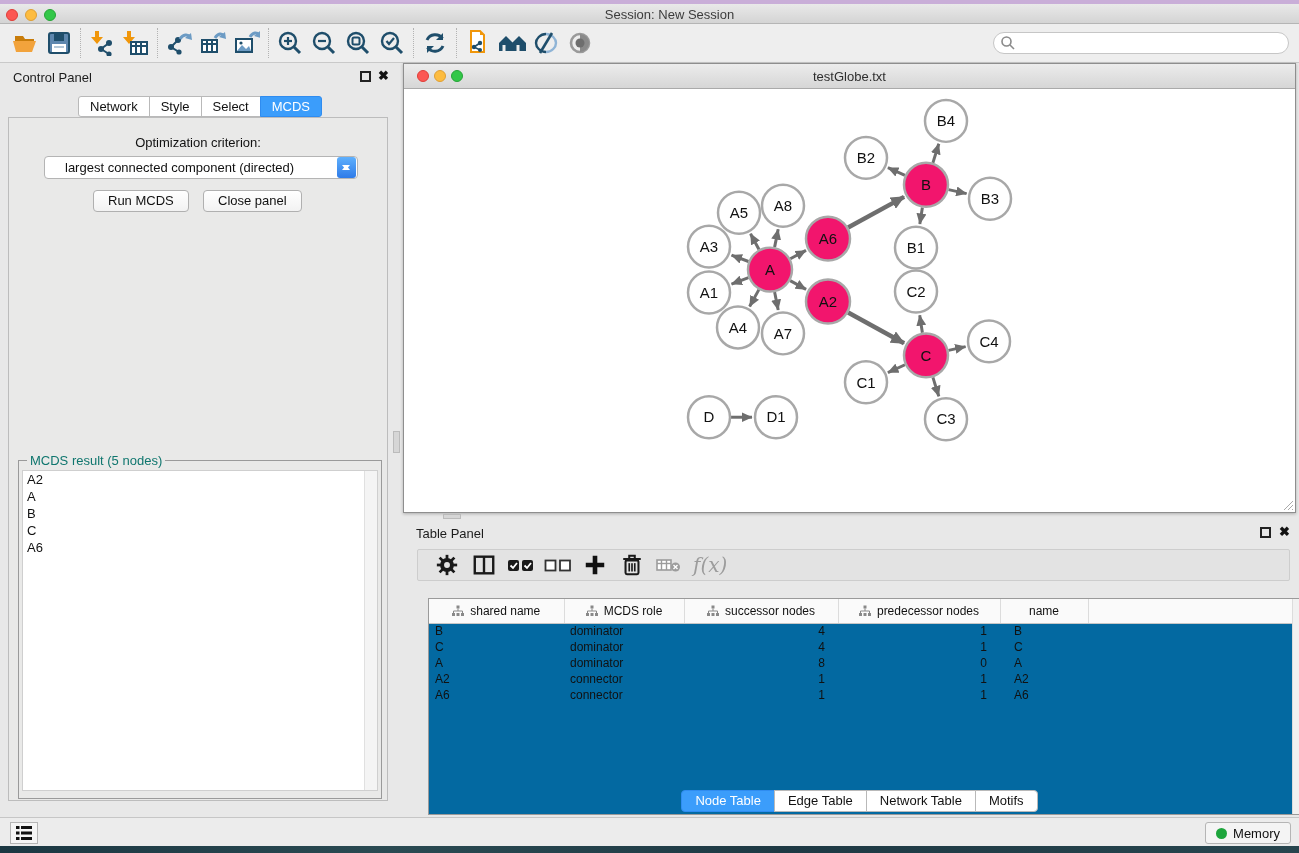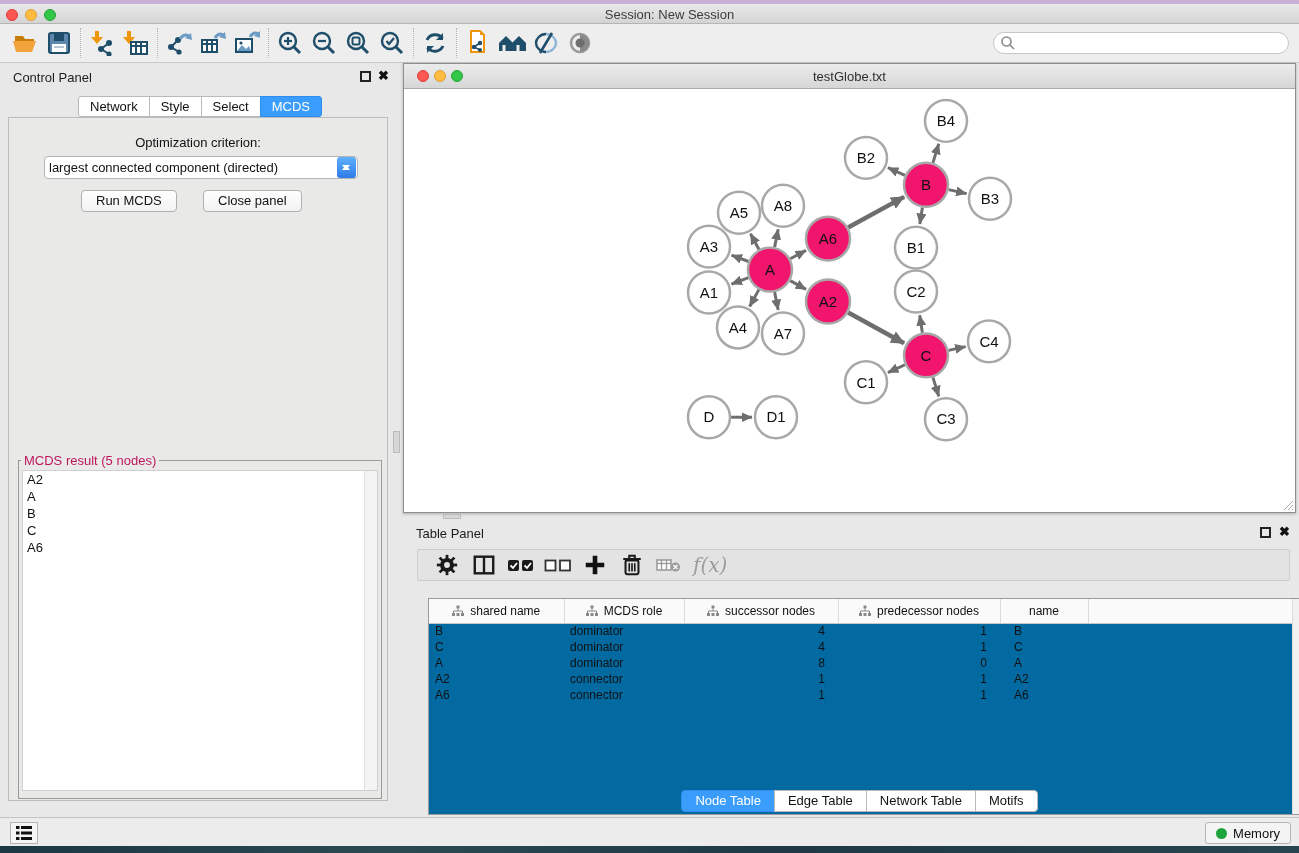--- a/index.html
+++ b/index.html
@@ -48,33 +48,33 @@
     border:1px solid #b9b9b9; margin-left:-1px; color:#111; text-align:center; }
   .seg-tab:first-child { border-radius:3px 0 0 3px; margin-left:0; }
   .seg-tab:last-child { border-radius:0 3px 3px 0; }
   .seg-tab.active { background:#3b9dfb; border-color:#2f8cf0; color:#fff; }
 
   #cp-pane { position:absolute; left:8px; top:54px; width:380px; height:684px;
     background:#e9e9e8; border:1px solid #bcbcbc; }
   #opt-label { position:absolute; left:0; right:0; top:17px; text-align:center; font-size:13px; color:#111; }
   #criterion-select { position:absolute; left:35px; top:38px; width:314px; height:23px; background:#fff;
     border:1px solid #b4b4b4; border-radius:4px; display:flex; align-items:center; }
-  #criterion-select .val { flex:1; font-size:13px; padding-left:4px; color:#111; white-space:nowrap; overflow:hidden; }
+  #criterion-select .val { flex:1; font-size:13px; padding-left:20px; color:#111; white-space:nowrap; overflow:hidden; }
   #criterion-select .stepper { width:19px; height:21px; margin-right:1px; border-radius:3px;
     background:linear-gradient(#5fb0fd,#2e7be8); position:relative; }
   .stepper:before { content:""; position:absolute; left:5px; top:4px; border:4px solid transparent; border-bottom:5px solid #fff; }
   .stepper:after  { content:""; position:absolute; left:5px; bottom:4px; border:4px solid transparent; border-top:5px solid #fff; }
   .cp-btn { position:absolute; top:72px; height:22px; background:linear-gradient(#ffffff,#f2f2f2);
     border:1px solid #b0b0b0; border-radius:4px; font-size:13px; color:#111; padding:0 14px; line-height:20px; }
-  #run-btn { left:72px; }
+  #run-btn { left:84px; }
   #closepanel-btn { left:194px; }
 
   #result-box { position:absolute; left:9px; top:335px; width:364px; height:346px;
     border:1px solid #9a9a9a; background:#e9e9e8; }
-  #result-box legend { font-size:13px; color:#be185d; margin-left:2px; padding:0 3px; }
+  #result-box legend { font-size:13px; color:#0f766e; margin-left:8px; padding:0 3px; }
   #result-list { position:absolute; left:3px; right:3px; top:2px; bottom:3px; background:#fff;
     border:1px solid #cfcfcf; overflow:hidden; }
   #result-scroll { position:absolute; right:0; top:0; bottom:0; width:13px; background:#f4f4f4; border-left:1px solid #e0e0e0; }
   .result-item { font-size:13px; color:#111; padding:1px 0 1px 4px; line-height:15px; }
 
   
   #v-divider { position:absolute; left:391px; top:0; width:12px; height:754px; }
   #v-grip { position:absolute; left:2px; top:368px; width:7px; height:22px; background:#d6d6d6; border:1px solid #bbb; }
 
   

